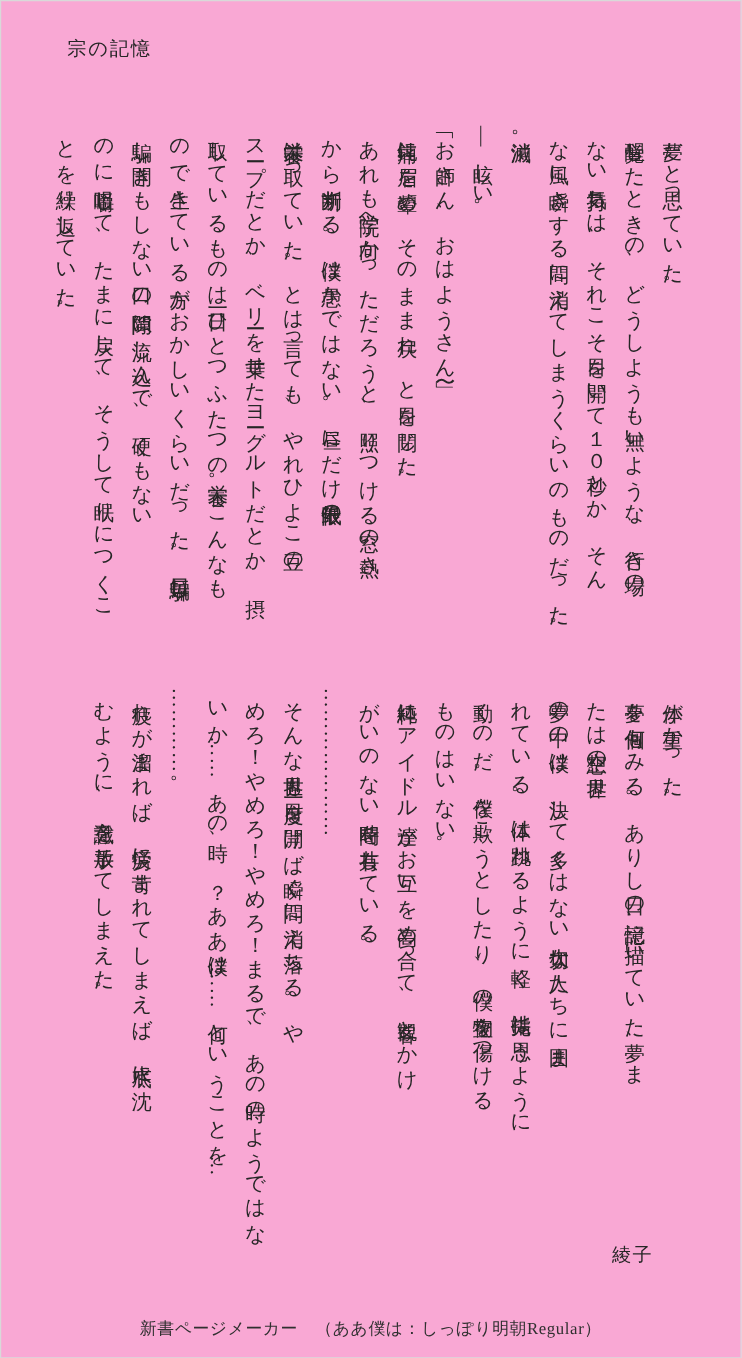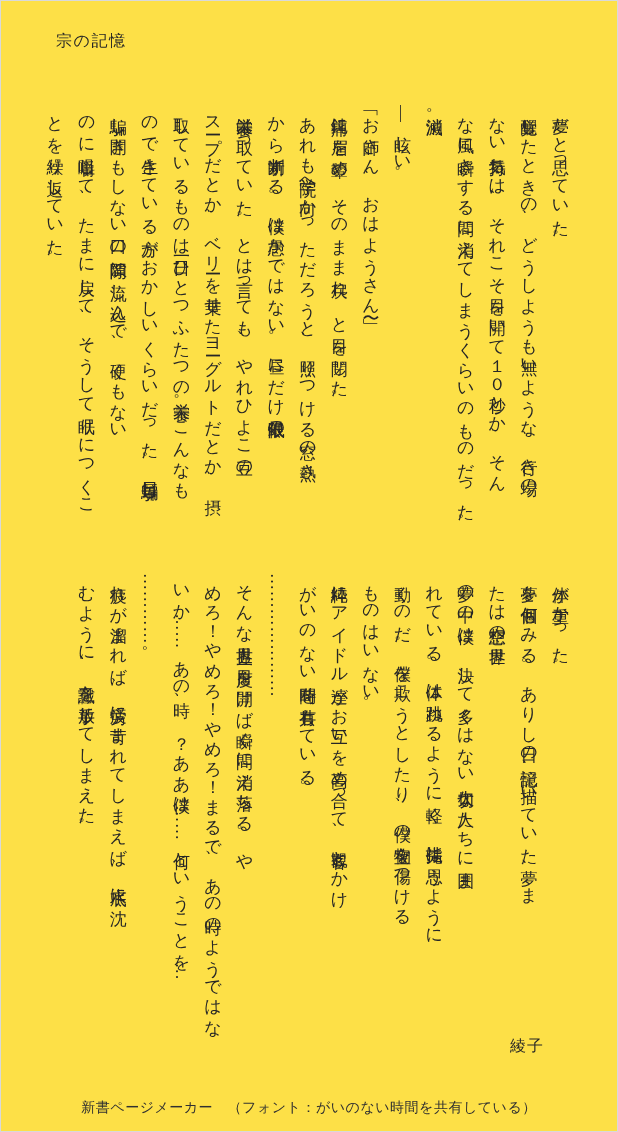--- a/index.html
+++ b/index.html
@@ -1,19 +1,19 @@
 <!DOCTYPE html>
 <html><head>
 <meta charset="utf-8">
 <style>
   html,body{margin:0;padding:0;background:#e9e9e9;}
   .page{
     position:relative;
     width:618px;height:1132px;
-    background:#fde047;
+    background:#f9a8d4;
     box-shadow:inset 0 0 0 1px #d9d9d9;
     overflow:hidden;
     font-family:"Liberation Serif","DejaVu Serif",serif;
     color:#262626;
   }
   .page-title{
     position:absolute;left:56px;top:31px;
     font-size:16px;letter-spacing:1.5px;
     writing-mode:horizontal-tb;
   }
@@ -81,15 +81,15 @@
       <div class="tcol">そんな世界も一度目を開けば瞬く間に消え落ちる。や</div>
       <div class="tcol">めろ！やめろ！やめろ！まるで、あの時のようではな</div>
       <div class="tcol">いか……あの時、　？ああ僕は……何ということを…</div>
       <div class="tcol">…………。</div>
       <div class="tcol">疲れが溜まれば、疲労に苛まれてしまえば、水底に沈</div>
       <div class="tcol">むように、意識を手放してしまえた。</div>
     </div>
 
   <div class="author">綾子</div>
 
-  <div class="footer">新書ページメーカー　（フォント：がいのない時間を共有している）</div>
+  <div class="footer">新書ページメーカー　（ああ僕は：しっぽり明朝Regular）</div>
 
 </div>
 
 </body></html>

